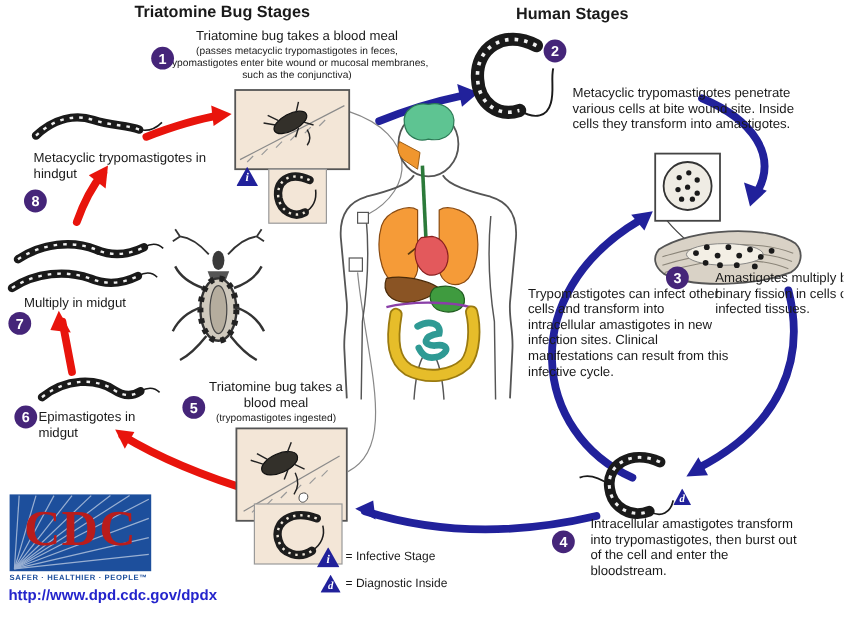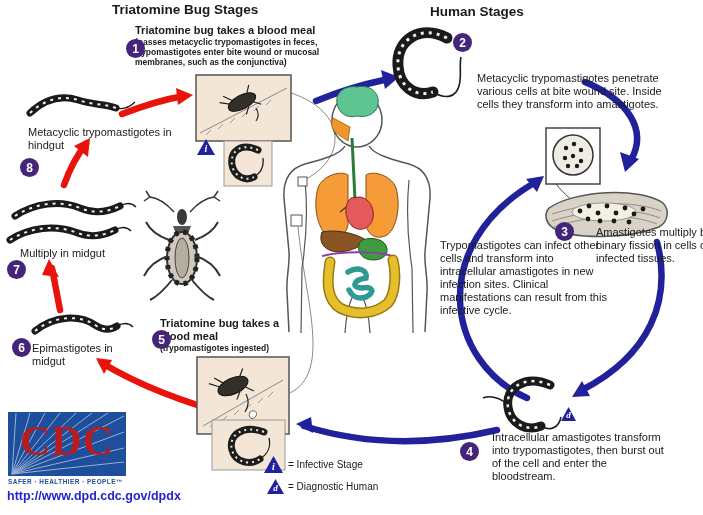--- a/index.html
+++ b/index.html
@@ -2,21 +2,21 @@
 <html><head>
 <meta charset="utf-8">
 <style>
   html,body{margin:0;padding:0;background:#fff;}
   .canvas{position:relative;width:703px;height:515px;background:#ffffff;overflow:hidden;
           font-family:"Liberation Sans",sans-serif;color:#1a1a1a;border-radius:22px;}
   .art{position:absolute;left:0;top:0;z-index:1;}
   .txt{position:absolute;z-index:3;font-size:11px;line-height:13px;}
   .h1{position:absolute;z-index:3;font-weight:bold;font-size:13.5px;}
   .sub{font-size:8.5px;line-height:10px;}
-  .center{text-align:left;font-weight:bold;}
+  .center{text-align:center;}
   .stage-num{position:absolute;z-index:4;width:19px;height:19px;border-radius:50%;
              background:#452579;color:#fff;font-weight:bold;font-size:12px;
              display:flex;align-items:center;justify-content:center;}
   .tri{position:absolute;z-index:4;background:#21219b;
        clip-path:polygon(50% 0,0 100%,100% 100%);
        color:#fff;font-weight:bold;font-style:italic;font-size:10px;
        font-family:"Liberation Serif",serif;
        display:flex;align-items:flex-end;justify-content:center;padding-bottom:1px;box-sizing:border-box;}
   .legend-label{position:absolute;z-index:3;font-size:10px;}
   .cdc-text{position:absolute;z-index:3;left:8px;top:417px;width:118px;text-align:center;
@@ -263,19 +263,19 @@
       <span>d</span>
     </div>
 
   <div class="tri" style="left:264px;top:456px;width:19px;height:17px;">
       <span>i</span>
     </div>
   <div class="legend-label" style="left:288px;top:459px;">= Infective Stage</div>
   <div class="tri" style="left:267px;top:479px;width:17px;height:15px;font-size:9px;">
       <span>d</span>
     </div>
-  <div class="legend-label" style="left:288px;top:481px;">= Diagnostic Human</div>
+  <div class="legend-label" style="left:288px;top:481px;">= Diagnostic Inside</div>
 
   <div class="cdc-text">CDC</div>
   <div class="cdc-tagline">SAFER · HEALTHIER · PEOPLE™</div>
   <a class="cdc-url" href="#">http://www.dpd.cdc.gov/dpdx</a>
 
 </div>
 
 </body></html>

